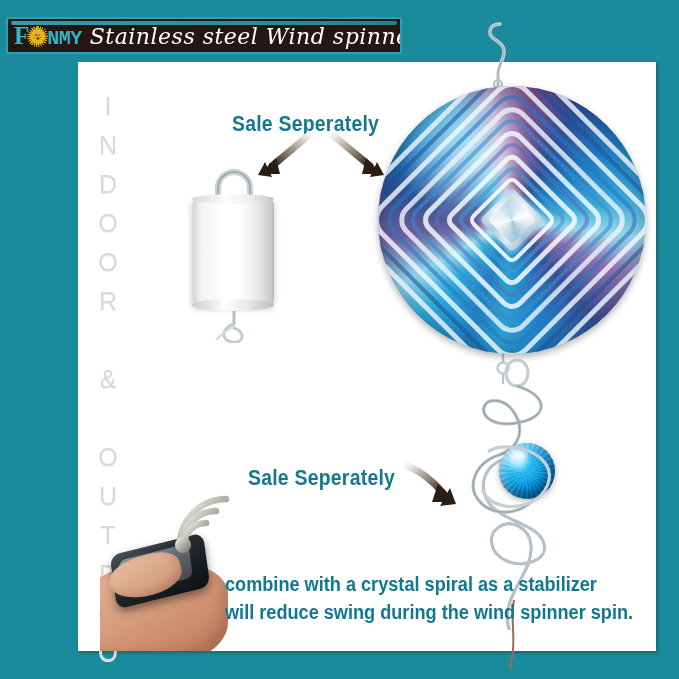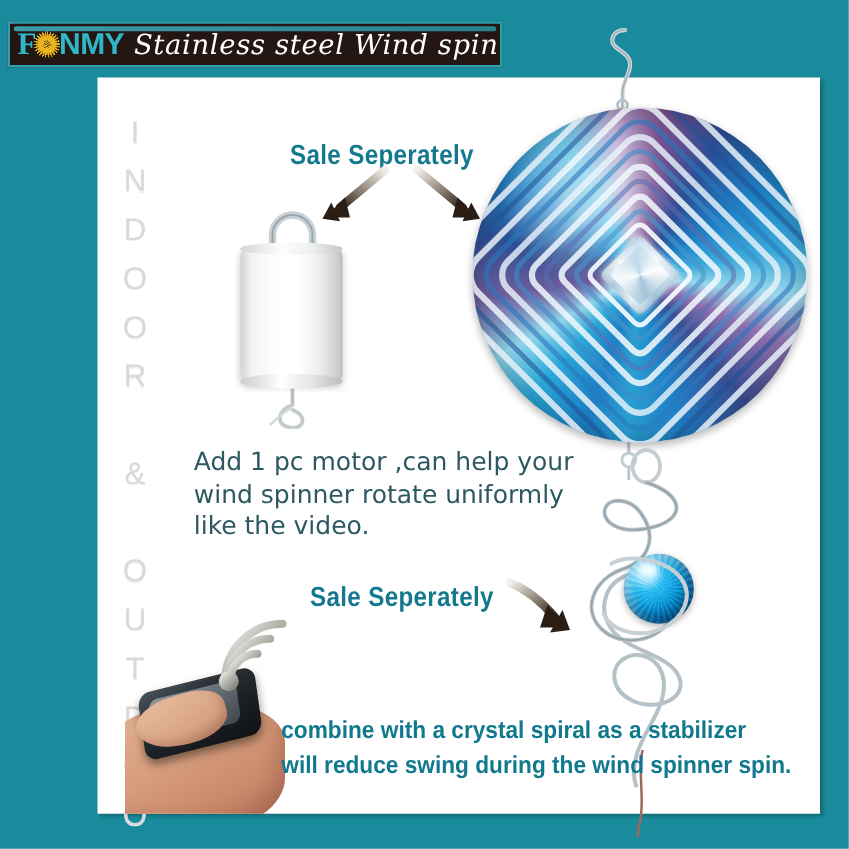--- a/index.html
+++ b/index.html
@@ -32,21 +32,21 @@
     background:
       radial-gradient(circle at 50% 50%, #7a5c10 0 26%, #e8b521 27% 58%, #c98f12 59% 100%);
     position:relative;top:1px;margin:0 1px;
     box-shadow:0 0 0 1px #8a6a12 inset;
   }
   .sunflower:before{
     content:"";position:absolute;inset:-2px;border-radius:50%;
     background:repeating-conic-gradient(#e8b521 0 7deg, rgba(0,0,0,0) 7deg 14deg);
     opacity:.95;
   }
-  .bt-nmy{color:#2fb7c9;font-weight:bold;font-size:24px;font-family:Liberation Sans, sans-serif;letter-spacing:-0.5px;}
+  .bt-nmy{color:#2fb7c9;font-weight:bold;font-size:20px;font-family:Liberation Mono, monospace;letter-spacing:-0.5px;}
   .bt-rest{
     color:#ffffff;font-size:22px;font-style:italic;
     font-family:"DejaVu Serif",serif;margin-left:8px;letter-spacing:.5px;
   }
 
   
   .panel{
     position:absolute;left:78px;top:62px;width:578px;height:589px;
     background:#ffffff;
     box-shadow:2px 2px 3px rgba(0,0,0,.25);
@@ -370,24 +370,19 @@
     <div class="hand"></div>
     <div class="remote">
       <div class="remote-btn"></div>
     </div>
     <div class="thumb"></div>
   </div>
 
   <div class="sale1">Sale Seperately</div>
   <div class="sale2">Sale Seperately</div>
 
-  <div class="para">
-    <div>Add 1 pc motor ,can help your</div>
-    <div>wind spinner rotate uniformly</div>
-    <div>like the video.</div>
-  </div>
 
   <div class="bottomtext">
     <div>combine with a crystal spiral as a stabilizer</div>
     <div>will reduce swing during the wind spinner spin.</div>
   </div>
 
 </div>
 
 </body></html>

